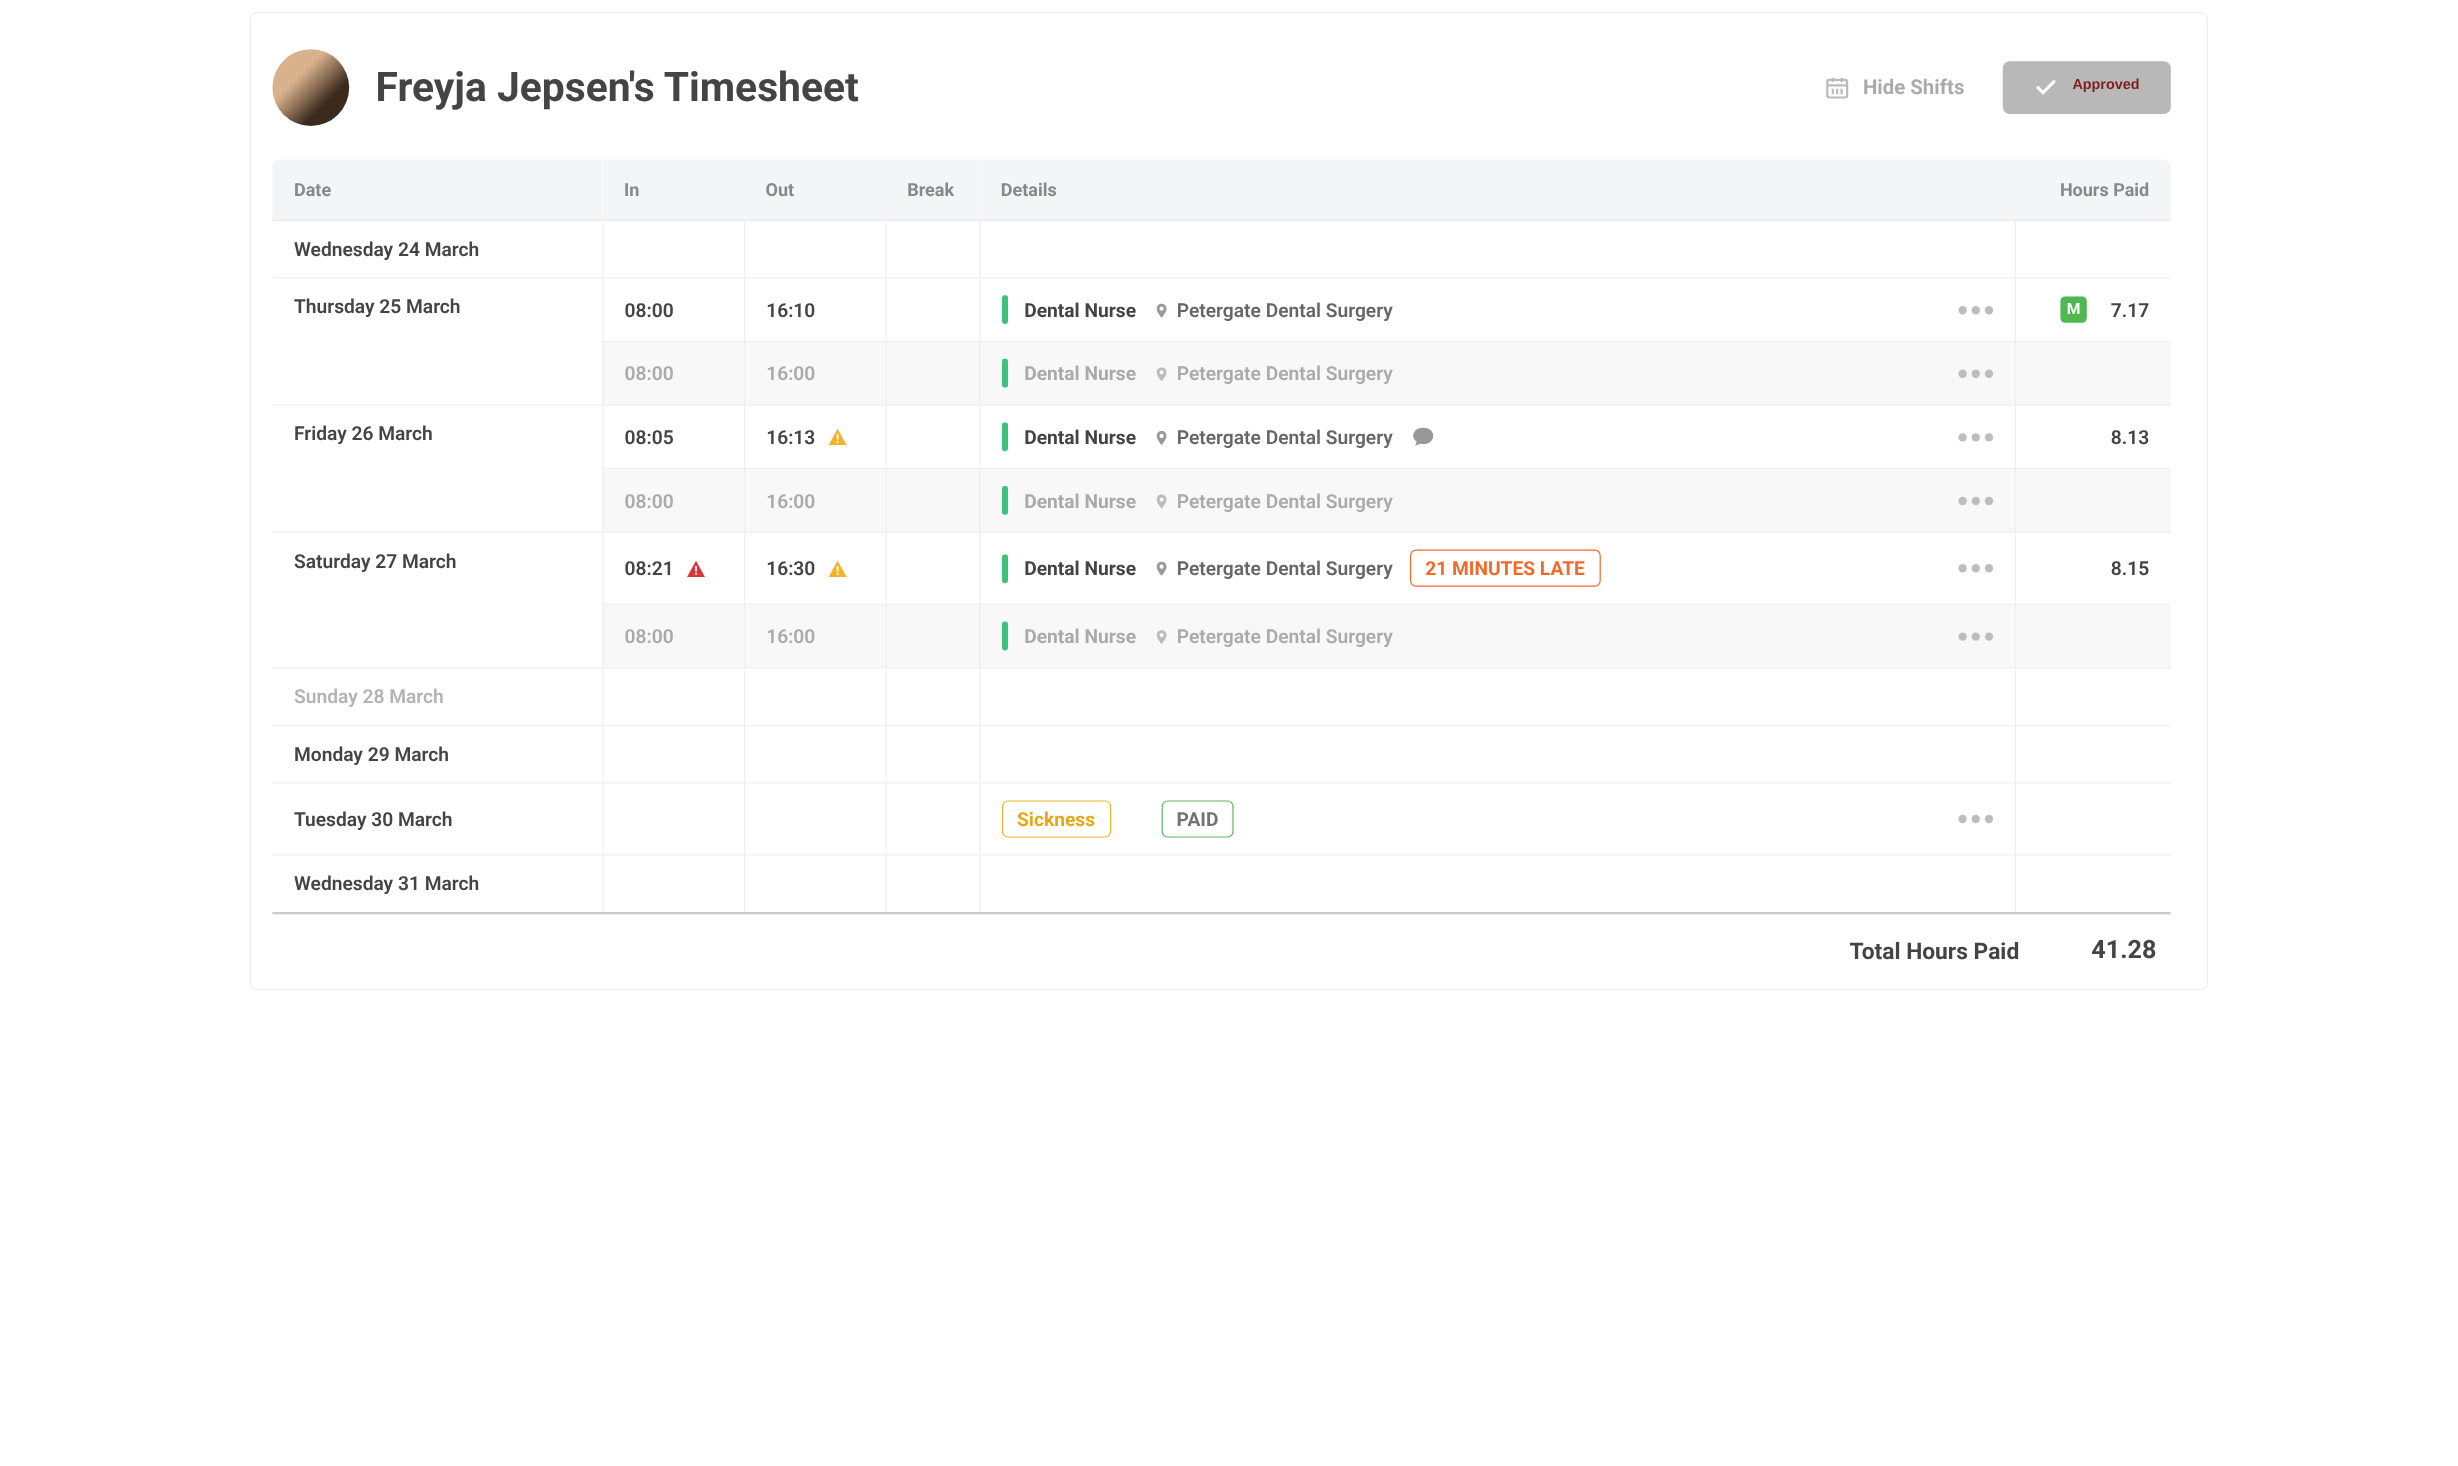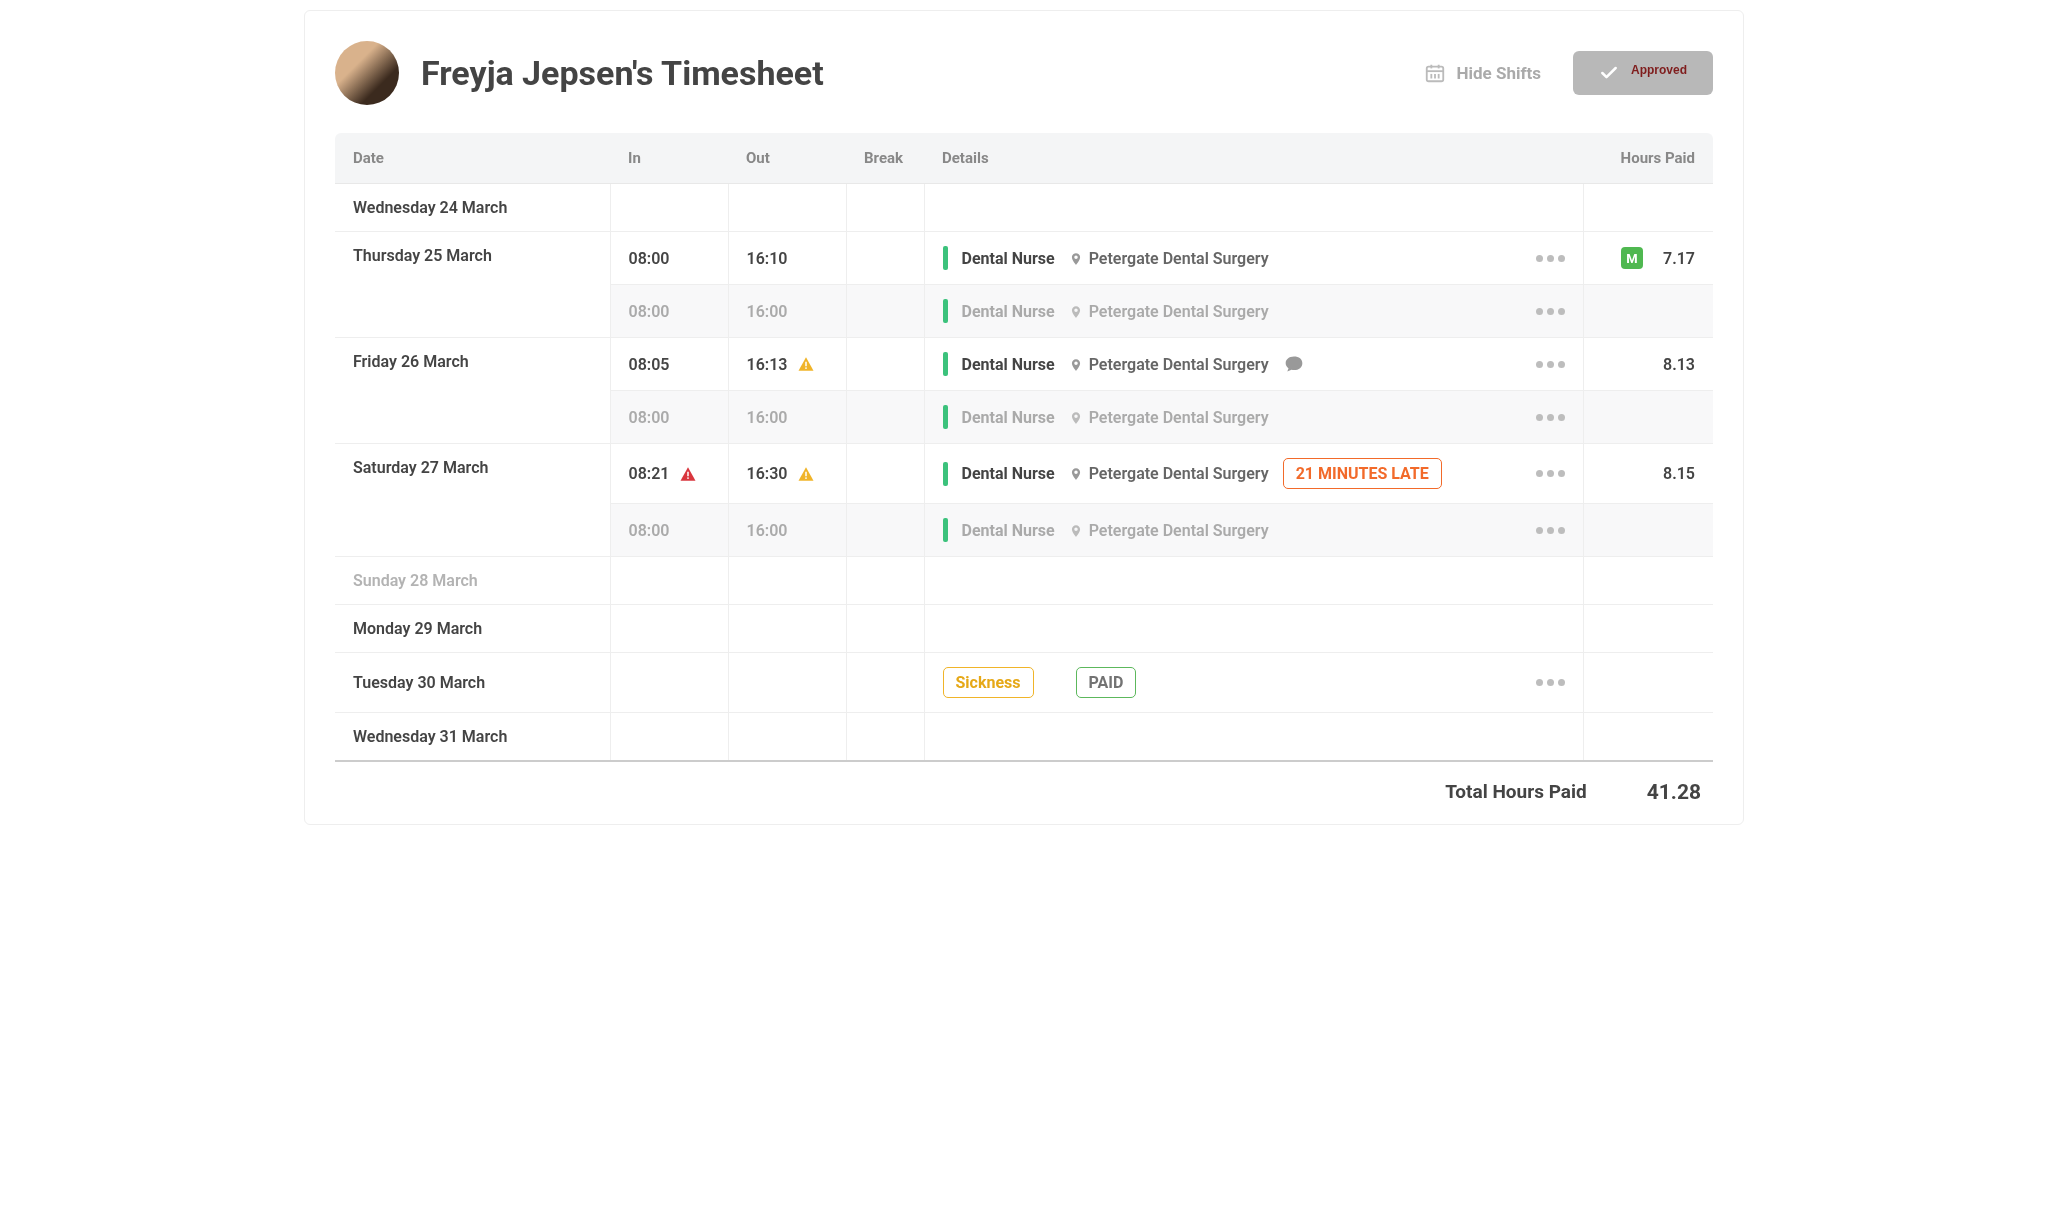--- a/index.html
+++ b/index.html
@@ -3,26 +3,26 @@
 <meta charset="utf-8">
 <style>
   * { box-sizing: border-box; margin: 0; padding: 0; }
   body {
     font-family: -apple-system, BlinkMacSystemFont, "Segoe UI", Roboto, "Helvetica Neue", Arial, sans-serif;
     background: #fff;
     color: #444;
     padding: 10px;
   }
   .page {
-    width: 1440px;
+    width: 1632px;
     margin: 0 auto;
     background: #fff;
     border: 1px solid #eee;
     border-radius: 6px;
-    padding: 30px 30px 20px 30px;
+    padding: 30px 30px 20px 18px;
   }
   .header {
     display: flex;
     align-items: center;
     gap: 22px;
     margin-bottom: 28px;
   }
   .avatar {
     width: 64px;
     height: 64px;
@@ -115,21 +115,21 @@
   .pill-green  { border-color: #5cb85c; color: #737373; margin-left: 28px; }
 
   .more-dots {
     margin-left: auto; display: inline-flex; gap: 4px; cursor: pointer;
   }
   .more-dots span {
     width: 7px; height: 7px; border-radius: 50%; background: #bdbdbd;
   }
 
   .footer {
-    display: flex; justify-content: flex-end; 
+    display: flex; justify-content: flex-end; align-items: center;
     gap: 60px; padding: 18px 12px 0 0;
     border-top: 2px solid #ccc;
     margin-top: -1px;
     font-size: 19px;
   }
   .footer .label { font-weight: 700; color: #444; }
   .footer .total { font-weight: 700; color: #444; font-size: 21px; }
 
   svg { display: block; }
 </style>

